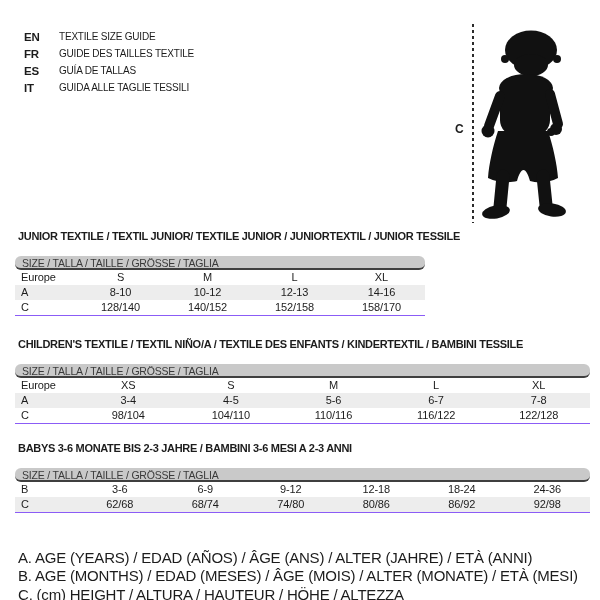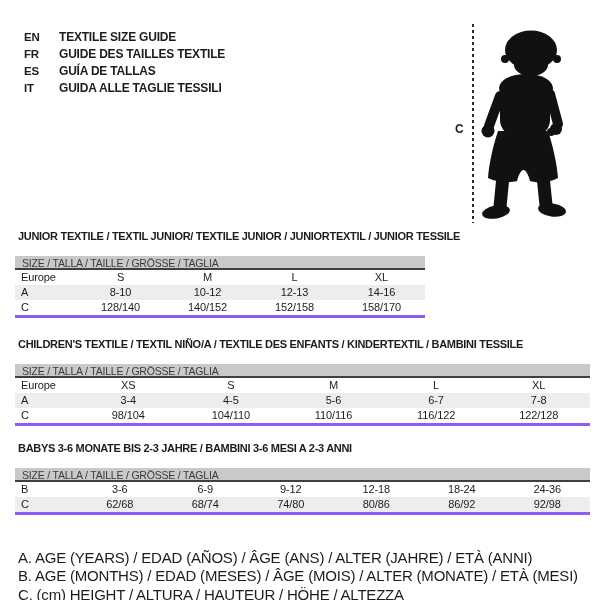--- a/index.html
+++ b/index.html
@@ -9,40 +9,40 @@
   }
   *{margin:0;padding:0;box-sizing:border-box;}
   html,body{width:600px;height:600px;background:#fff;overflow:hidden;}
   body{font-family:"Liberation Sans", sans-serif;color:var(--ink);}
   #screen{position:relative;width:600px;height:600px;background:#fff;margin-top:16px;}
 
   
   .lang-list{position:absolute;left:24px;top:12px;}
   .lang-row{display:flex;height:17px;align-items:center;}
   .lang-code{width:35px;font-size:11.5px;font-weight:700;letter-spacing:-0.2px;}
-  .lang-title{font-size:12px;font-weight:700;letter-spacing:-0.2px;white-space:nowrap;}
+  .lang-title{font-size:10px;font-weight:400;letter-spacing:-0.2px;white-space:nowrap;}
 
   
   .height-line{position:absolute;left:472px;top:8px;width:2px;height:199px;
     background:repeating-linear-gradient(to bottom,#2b2b2b 0 3px,transparent 3px 6px);}
   .figure-label{position:absolute;left:455px;top:106px;font-size:12px;font-weight:700;}
   .baby-svg{position:absolute;left:480px;top:10px;}
 
   
   .size-section{position:absolute;left:15px;}
   .s1{top:214px;width:410px;}
   .s2{top:322px;width:575px;}
   .s3{top:426px;width:575px;}
   .tbl-title{font-size:11px;font-weight:700;letter-spacing:-0.3px;line-height:13.5px;
     padding-left:3px;white-space:nowrap;}
   .tbl{margin-top:12px;}
   .tbl-header{height:14px;line-height:14px;background:var(--bar);
     border-bottom:2px solid #3f3f3f;font-size:10.5px;color:#3a3a3a;
-    padding-left:7px;letter-spacing:-0.2px;}
-  .rows{border-bottom:3px solid #8b5cf6;}
+    padding-left:7px;letter-spacing:-0.2px;border-radius:6px;}
+  .rows{border-bottom:1px solid #8b5cf6;}
   .row{display:flex;height:15px;align-items:center;font-size:11px;letter-spacing:-0.1px;}
   .rows .row:nth-child(even){background:var(--stripe);}
   .row .lbl{width:62px;padding-left:6px;text-align:left;}
   .row .cell{flex:1;text-align:center;}
 
   
   .footnotes{position:absolute;left:15px;top:533px;}
   .footnote{font-size:15px;font-weight:400;letter-spacing:-0.2px;line-height:18.3px;
     padding-left:3px;white-space:nowrap;}
 </style>

